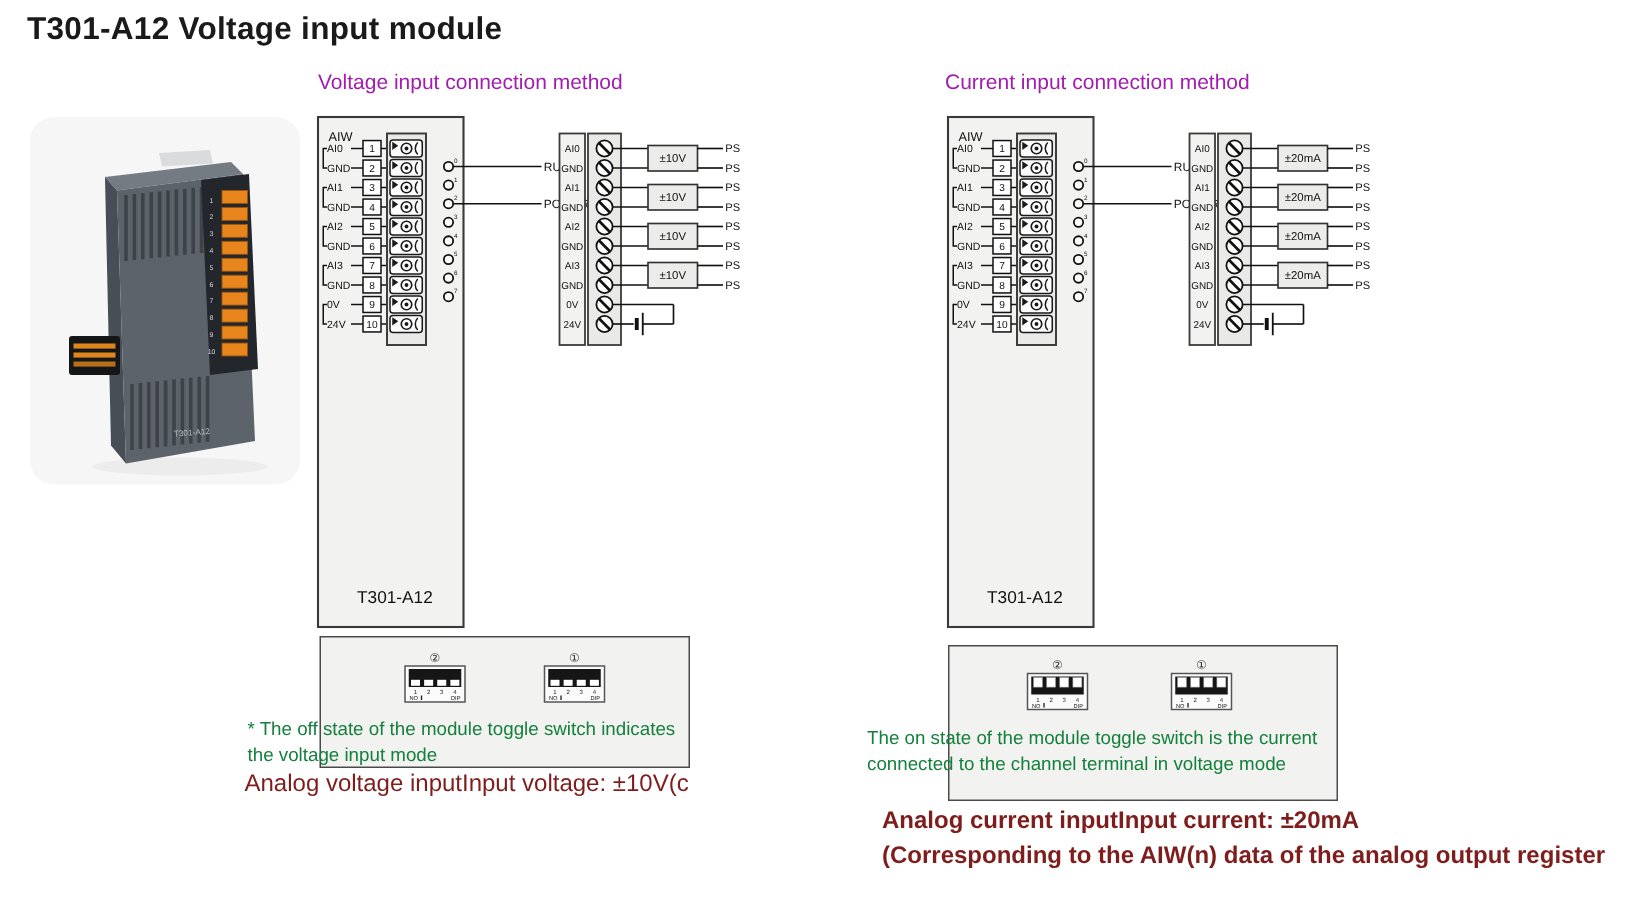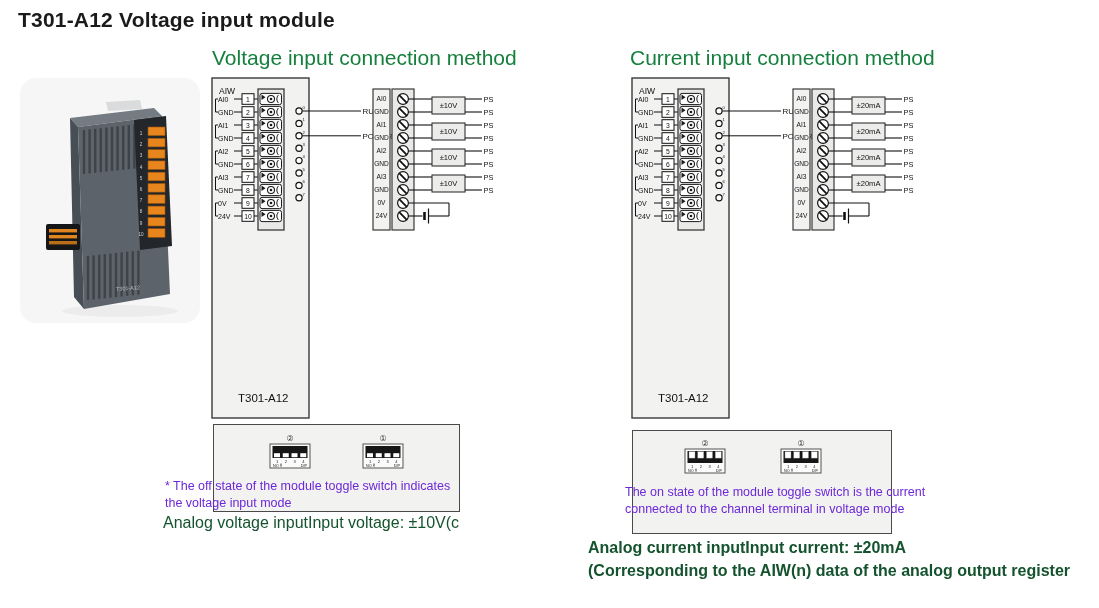--- a/index.html
+++ b/index.html
@@ -6,34 +6,34 @@
   body{
     width:1099px;height:608px;position:relative;overflow:hidden;
     background:#ffffff;font-family:"Liberation Sans",sans-serif;color:#1a1a1a;
   }
   .abs{position:absolute;}
   #page-title{left:18px;top:8px;font-size:21px;font-weight:bold;letter-spacing:.2px;}
   #product-card{
     left:20px;top:78px;width:180px;height:245px;background:#f6f6f6;
     border-radius:16px;
   }
-  .section-heading{font-size:21px;color:#15803d;}
+  .section-heading{font-size:14px;color:#a21caf;}
   #voltage-heading{left:212px;top:46px;}
   #current-heading{left:630px;top:46px;}
   .diagram{overflow:visible;}
   #voltage-diagram{left:211px;top:68px;}
   #current-diagram{left:631px;top:68px;}
   .dip-box{background:#f2f2f1;border:1.3px solid #4a4a4a;}
   #voltage-dip{left:213px;top:424px;width:245px;height:86px;}
   #current-dip{left:632px;top:430px;width:258px;height:102px;}
   .dip-box svg{position:absolute;}
-  .note{font-size:12.5px;line-height:16.5px;z-index:3;color:#6d28d9;white-space:nowrap;}
+  .note{font-size:12.5px;line-height:16.5px;z-index:3;color:#15803d;white-space:nowrap;}
   #voltage-note{left:165px;top:478px;}
-  #current-note{left:578px;top:484px;margin-left:47px;}
-  .desc{font-size:16px;line-height:22.5px;z-index:3;color:#14532d;white-space:nowrap;}
+  #current-note{left:578px;top:484px;}
+  .desc{font-size:16px;line-height:22.5px;z-index:3;color:#7f1d1d;white-space:nowrap;}
   #voltage-desc{left:163px;top:512px;}
   #current-desc{left:588px;top:537px;font-weight:bold;}
   svg text{font-family:"Liberation Sans",sans-serif;}
 </style>
 </head>
 <body>
 
 <div class="abs" id="page-title">T301-A12 Voltage input module</div>
 
 <div class="abs" id="product-card">

